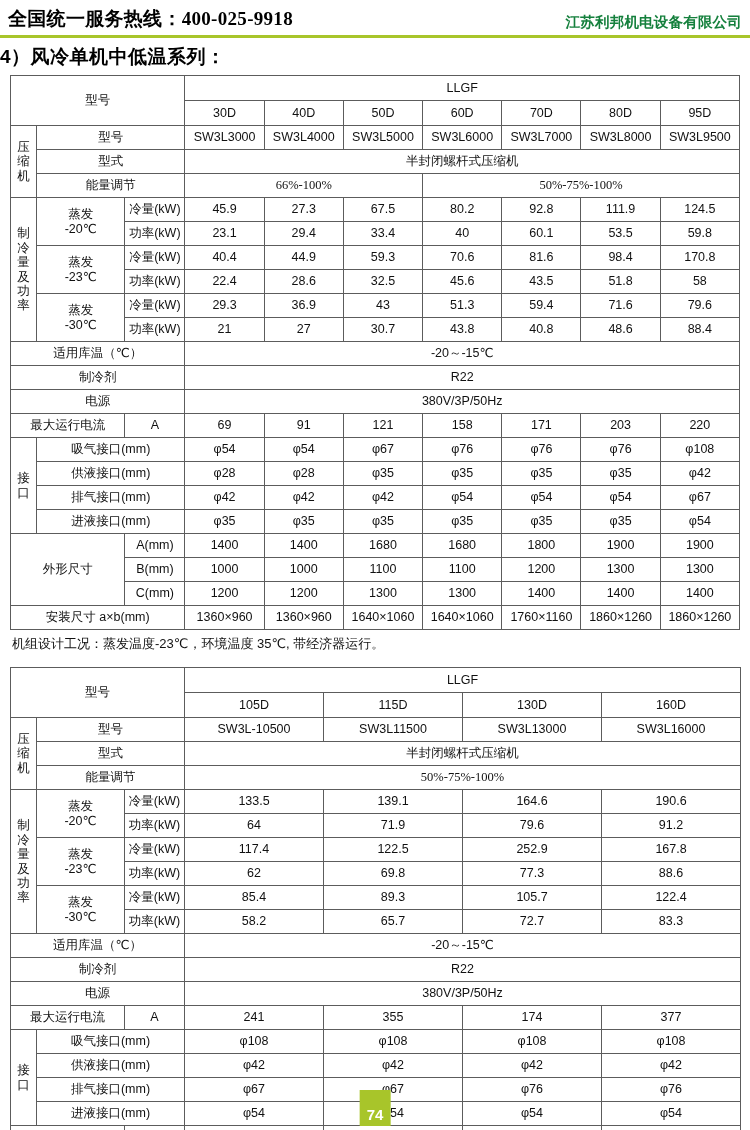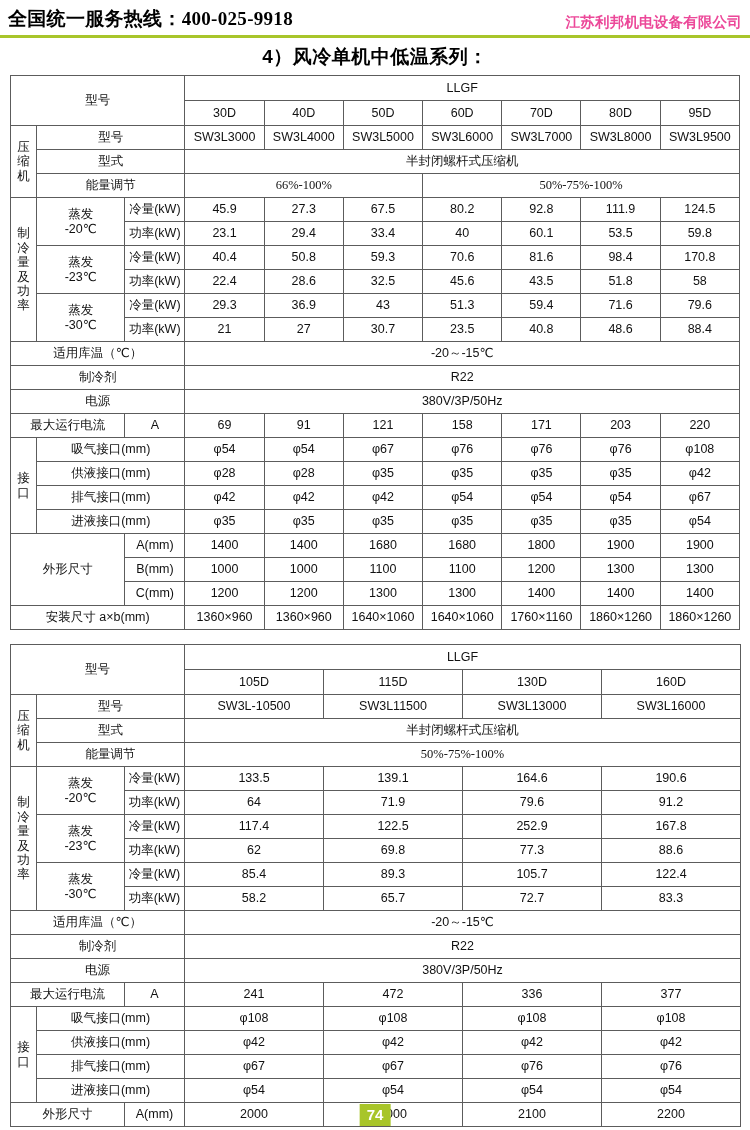--- a/index.html
+++ b/index.html
@@ -17,27 +17,27 @@
     display:flex;align-items:flex-end;justify-content:space-between;
     padding:6px 8px 3px 8px;
     border-bottom:3px solid #a8c52a;
   }
   .hotline{
     font-family:"Liberation Serif","DejaVu Serif",serif;
     font-weight:bold;font-size:19px;letter-spacing:.3px;color:#000;
     white-space:nowrap;
   }
   .company{
-    font-size:14.5px;font-weight:bold;color:#ec4899;white-space:nowrap;
+    font-size:14.5px;font-weight:bold;color:#15803d;white-space:nowrap;
     letter-spacing:.2px;
   }
 
   
   .sectitle{
-    text-align:center;font-size:19px;font-weight:bold;color:#000;
+    text-align:left;font-size:19px;font-weight:bold;color:#000;
     padding:6px 0 5px 0;letter-spacing:.5px;
   }
 
   
   .tblwrap{padding:0 10px;box-sizing:border-box;}
   table.spec{
     border-collapse:collapse;
     width:730px;
     table-layout:fixed;
     border:1.6px solid #3a3a3a;
@@ -84,21 +84,21 @@
   
   .pagenum{
     position:absolute;
     left:50%;transform:translateX(-50%);
     bottom:4px;
     background:#a8c52a;
     color:#fff;
     font-weight:bold;
     font-size:15px;
     line-height:1;
-    padding:3px 7px 4px 7px;
+    padding:17px 7px 4px 7px;
     font-family:"Liberation Sans",sans-serif;
   }
 </style>
 </head>
 <body>
 
 <div class="page">
 
   <div class="topbar">
     <div class="hotline">全国统一服务热线：400-025-9918</div>
@@ -191,21 +191,21 @@
             <td class="num">53.5</td>
             <td class="num">59.8</td>
           </tr>
           <tr class="h-dat">
             <td rowspan="2" class="lbl two-line">
               <span>蒸发</span>
               <span>-23℃</span>
             </td>
             <td class="lbl">冷量(kW)</td>
             <td class="num">40.4</td>
-            <td class="num">50.8</td>
+            <td class="num">44.9</td>
             <td class="num">59.3</td>
             <td class="num">70.6</td>
             <td class="num">81.6</td>
             <td class="num">98.4</td>
             <td class="num">170.8</td>
           </tr>
           <tr class="h-dat">
             <td class="lbl">功率(kW)</td>
             <td class="num">22.4</td>
             <td class="num">28.6</td>
@@ -227,21 +227,21 @@
             <td class="num">51.3</td>
             <td class="num">59.4</td>
             <td class="num">71.6</td>
             <td class="num">79.6</td>
           </tr>
           <tr class="h-dat">
             <td class="lbl">功率(kW)</td>
             <td class="num">21</td>
             <td class="num">27</td>
             <td class="num">30.7</td>
-            <td class="num">23.5</td>
+            <td class="num">43.8</td>
             <td class="num">40.8</td>
             <td class="num">48.6</td>
             <td class="num">88.4</td>
           </tr>
           <tr class="h-std">
             <td colspan="3" class="lbl">适用库温（℃）</td>
             <td colspan="7" class="wide-text">-20～-15℃</td>
           </tr>
           <tr class="h-std">
             <td colspan="3" class="lbl">制冷剂</td>
@@ -343,20 +343,21 @@
             <td class="num">1360×960</td>
             <td class="num">1640×1060</td>
             <td class="num">1640×1060</td>
             <td class="num">1760×1160</td>
             <td class="num">1860×1260</td>
             <td class="num">1860×1260</td>
           </tr>
         </tbody>
       </table>
   </div>
+  <div class="note">机组设计工况：蒸发温度-23℃，环境温度 35℃, 带经济器运行。</div>
 
   <div class="gap"></div>
 
   <div class="tblwrap">
     <table class="spec" id="tbl2">
         <colgroup>
           <col style="width: 26px;">
           <col style="width: 88px;">
           <col style="width: 60px;">
           <col style="width: 139px;">
@@ -466,22 +467,22 @@
             <td colspan="4" class="wide-text">R22</td>
           </tr>
           <tr class="h-std">
             <td colspan="3" class="lbl">电源</td>
             <td colspan="4" class="wide-text">380V/3P/50Hz</td>
           </tr>
           <tr class="h-std">
             <td colspan="2" class="lbl">最大运行电流</td>
             <td class="num">A</td>
             <td class="num">241</td>
-            <td class="num">472</td>
-            <td class="num">336</td>
+            <td class="num">355</td>
+            <td class="num">174</td>
             <td class="num">377</td>
           </tr>
           <tr class="h-std">
             <td rowspan="4" class="vert">
               <span>接</span>
               <span>口</span>
             </td>
             <td colspan="2" class="lbl">吸气接口(mm)</td>
             <td class="num">φ108</td>
             <td class="num">φ108</td>

